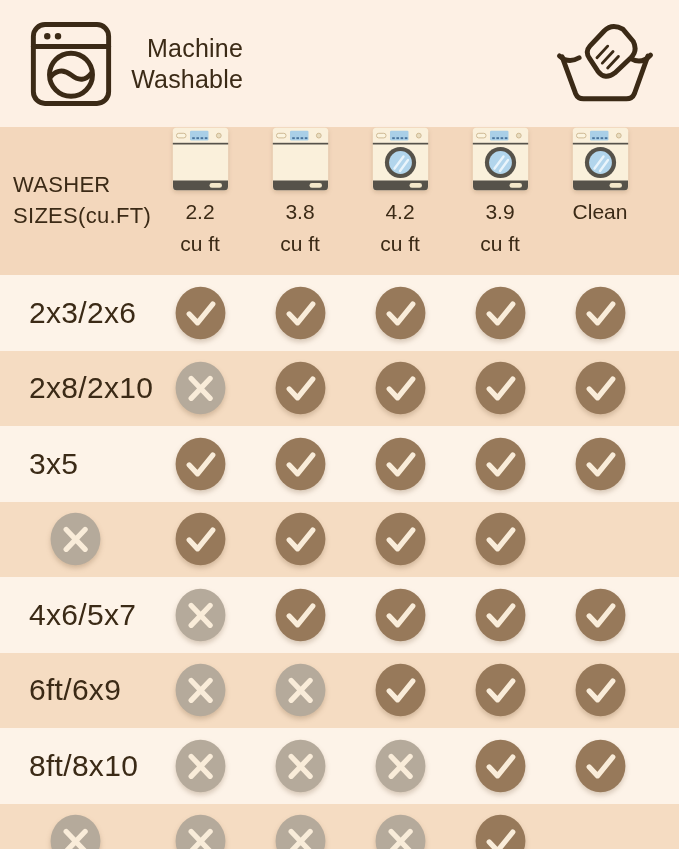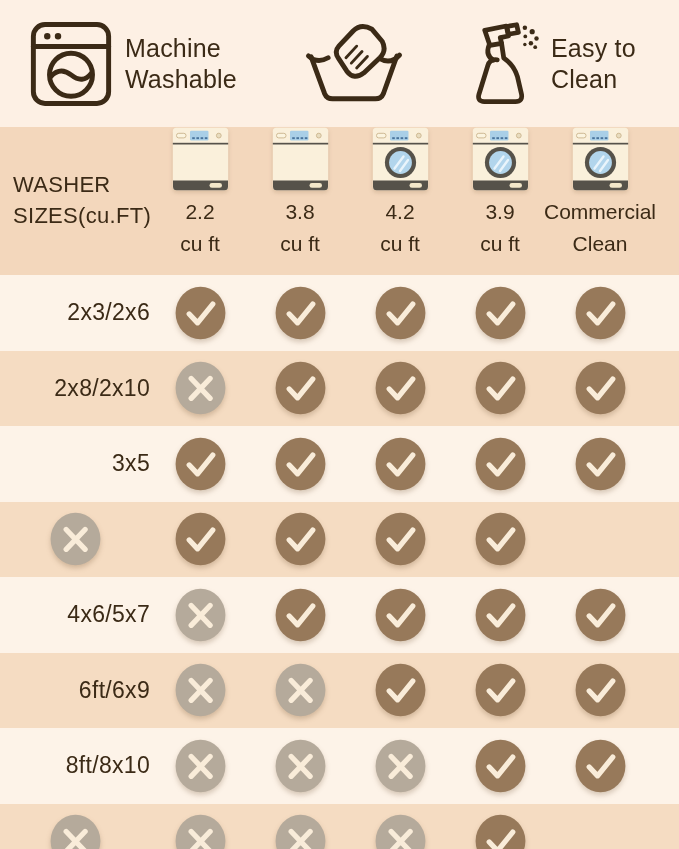--- a/index.html
+++ b/index.html
@@ -8,21 +8,21 @@
     font-family:"Liberation Sans", sans-serif;
     background:var(--page-bg,#fdf0e4);
     color:var(--text-brown,#3b2a16);
   }
   
   .top-strip{
     height:127px;box-sizing:border-box;
     display:flex;align-items:center;justify-content:space-between;
     padding:0 24px 0 28px;background:var(--page-bg,#fdf0e4);
   }
-  .feature{display:flex;align-items:center;gap:11px;}
+  .feature{display:flex;align-items:center;gap:11px;text-align:right;}
   .feature-icon{color:var(--text-brown,#3b2a16);display:flex;align-items:center;}
   .feature-label{
     font-size:25px;line-height:1.24;letter-spacing:.2px;
     max-width:118px;color:var(--text-brown,#3b2a16);
   }
   .feature-label.narrow{max-width:104px;}
   
   .table{height:752px;display:flex;flex-direction:column;}
   .header-row{
     flex:0 0 148px;background:var(--header-row-bg,#f3d7bc);
@@ -31,21 +31,21 @@
   .row-header-title{
     align-self:center;padding-left:13px;
     font-size:22px;line-height:1.4;letter-spacing:.3px;
   }
   .col-head{display:flex;flex-direction:column;align-items:center;}
   .washer-icon{filter:drop-shadow(0 2px 2px rgba(120,85,50,.22));line-height:0;}
   .col-label{margin-top:5px;font-size:21px;line-height:1.5;text-align:center;white-space:nowrap;}
   .t-row{flex:1;display:grid;grid-template-columns:150px repeat(5,100px);align-items:center;}
   .t-row.light{background:var(--row-light-bg,#fdf3e8);}
   .t-row.dark{background:var(--row-dark-bg,#f6ddc4);}
-  .row-label{text-align:right;font-size:23px;letter-spacing:.3px;}
+  .row-label{text-align:left;font-size:30px;letter-spacing:.3px;padding-left:29px;}
   .cell{display:flex;justify-content:center;align-items:center;}
   .mark{line-height:0;filter:drop-shadow(0 3px 2.5px rgba(104,72,40,.25));}
   .mark-check .circ{fill:var(--check-circle,#97795a);}
   .mark-cross .circ{fill:var(--cross-circle,#b5aa9b);}
   .mark-svg .glyph{
     fill:none;stroke:var(--mark-stroke,#f9ecd9);
     stroke-width:5.4;stroke-linecap:round;stroke-linejoin:round;
   }
 </style>
 </head>
@@ -70,40 +70,20 @@
         <svg viewBox="0 0 112 96" width="100" height="86" fill="none" stroke="currentColor" stroke-width="5.5" stroke-linecap="round" stroke-linejoin="round">
           <path d="M5 39 Q15 48 27 41"></path>
           <path d="M85 42 Q97 49 107 38"></path>
           <path d="M8 40 L23 81 Q25.5 87 32 87 L80 87 Q86.5 87 89 81 L104 39"></path>
           <path d="M76 9 Q64 2 55 11 L39 28 Q33.5 34 38.5 41.5 L48 56 Q56 66.5 67 58 L85 41 Q93 33 87.5 22.5 Z" fill="#fdf0e4"></path>
           <path d="M47 41 L59 28" stroke-width="3.2"></path>
           <path d="M53 47 L65 34" stroke-width="3.2"></path>
           <path d="M59 52.5 L71 39.5" stroke-width="3.2"></path>
         </svg>
       </span>
-    </div>
-    <div class="feature">
-      <span class="feature-icon">
-        <svg viewBox="0 0 88 102" width="76" height="88" fill="none" stroke="currentColor" stroke-width="5.5" stroke-linecap="round" stroke-linejoin="round">
-          <path d="M24 12 L49 7 L51.5 18.5 L42 20.5 L43.5 27 L30 29.5 Z"></path>
-          <path d="M49.5 7.5 L61 5.5 L63 14.5 L51.5 16.5 Z"></path>
-          <path d="M29 29 Q24.5 41 34 46.5"></path>
-          <path d="M43.5 27 L46 44 Q58 52 62 66 L66.5 85.5 Q68.5 94.5 59.5 94.5 L23.5 94.5 Q15 94.5 17.3 86 L27.5 53 Q30 45 38.5 46.2"></path>
-          <g fill="currentColor" stroke="none">
-            <circle cx="70.5" cy="9" r="2.6"></circle>
-            <circle cx="79" cy="13.5" r="3"></circle>
-            <circle cx="84" cy="21.5" r="2.6"></circle>
-            <circle cx="71" cy="19" r="2.2"></circle>
-            <circle cx="77.5" cy="27" r="2.6"></circle>
-            <circle cx="70.5" cy="28.5" r="2"></circle>
-            <circle cx="82.5" cy="31.5" r="2.2"></circle>
-          </g>
-        </svg>
-      </span>
-      <div class="feature-label narrow">Easy to Clean</div>
     </div>
   </div>
 
 <div class="table" id="table">
   <div class="header-row" id="header-row">
     <div class="row-header-title">WASHER SIZES(cu.FT)</div>
   <div class="col-head">
         <span class="washer-icon"><svg viewBox="0 0 57 64" width="57" height="64">
             <rect x="0.8" y="0.8" width="55.4" height="62.4" rx="3.5" fill="#FAF0DB"></rect>
             <rect x="4.5" y="6.3" width="9.5" height="4.6" rx="2.2" fill="#FBF4DF" stroke="#C9B38C" stroke-width="0.9"></rect>
@@ -196,21 +176,20 @@
             <rect x="32.8" y="10.2" width="2.6" height="1.9" fill="#49749C"></rect>
             <circle cx="46.8" cy="8.6" r="2.4" fill="#E8DCBE" stroke="#C9B38C" stroke-width="0.9"></circle>
             <rect x="0.8" y="15.8" width="55.4" height="1.7" fill="#56524A"></rect>
             <path d="M1 53.5 H56 V59.7 Q56 63.2 52.5 63.2 H4.5 Q1 63.2 1 59.7 Z" fill="#56524A"></path>
             <rect x="37.5" y="56" width="12.5" height="4.8" rx="2.4" fill="#F2E6C9"></rect>
             <circle cx="28.5" cy="35.5" r="15.6" fill="#56524A"></circle>
             <circle cx="28.5" cy="35.5" r="11.4" fill="#B2D5EC"></circle>
             <path d="M22.5 41.5 L31.5 29.5 M28 44 L36 33" stroke="#E9F4FB" stroke-width="2.4" stroke-linecap="round"></path>
           </svg></span>
         <div class="col-label">
-          <div>Commercial</div>
           <div>Clean</div>
         </div>
       </div>
     </div>
 <div class="t-row light">
       <div class="row-label">2x3/2x6</div>
       <div class="cell">
         <span class="mark mark-check"><svg class="mark-svg" viewBox="0 0 52 55" width="51" height="54">
             <ellipse class="circ" cx="26" cy="27.5" rx="25.4" ry="26.8"></ellipse>
             <path class="glyph" d="M14.5 28.5 L23 37.5 L38.5 18.5"></path>

